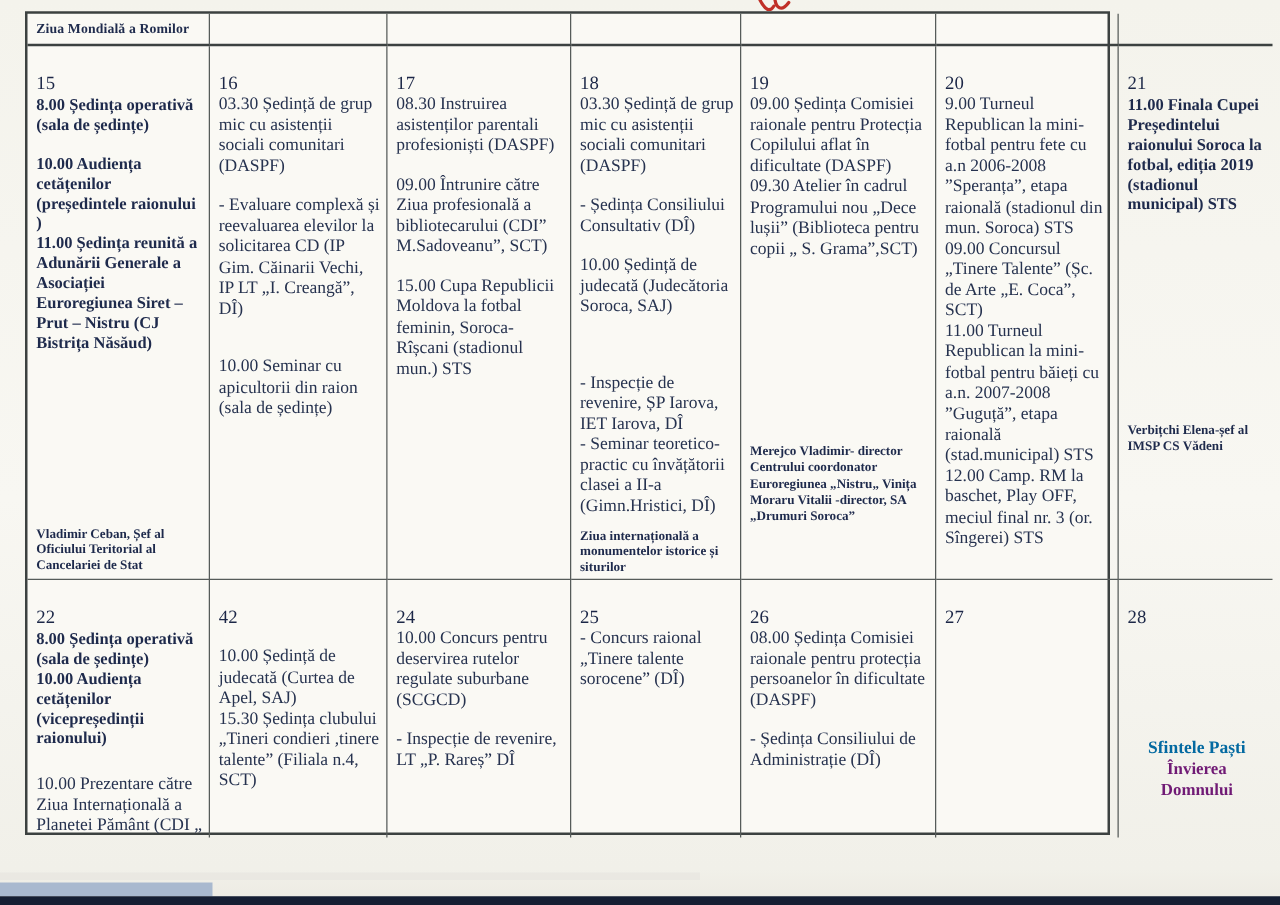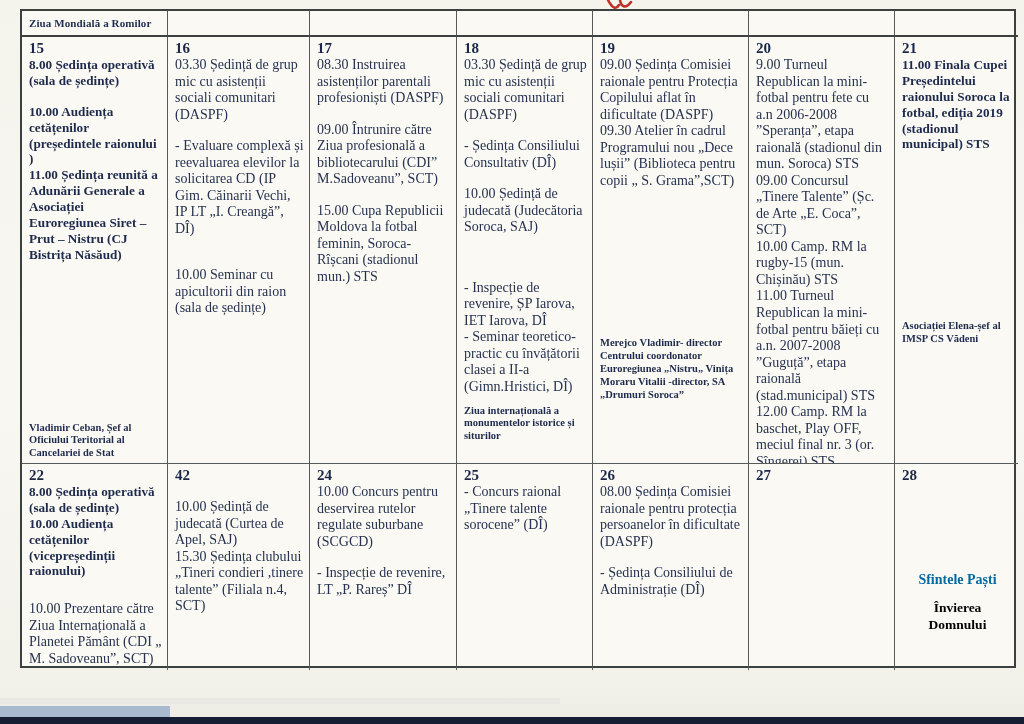--- a/index.html
+++ b/index.html
@@ -6,21 +6,21 @@
   html,body { width:1024px; height:724px; }
   body { font-family: "Liberation Serif", "DejaVu Serif", serif; }
 
   .page {
     position: relative; width: 1024px; height: 724px; overflow: hidden;
     background: #f6f5ef;
     background-image: linear-gradient(180deg, #f4f3ec 0%, #f8f7f2 55%, #f1f0e9 96%, #eceae2 100%);
   }
 
   .table {
-    position: absolute; left: 20px; top: 9px; width: 996px; height: 659px;
+    position: absolute; left: 20px; top: 9px; width: 868px; height: 659px;
     display: grid;
     grid-template-columns: 146px 142px 147px 136px 156px 146px 123px;
     grid-template-rows: 26px 427px 206px;
     border: 2px solid #3c4140;
     background: #faf9f4;
   }
 
   .cell {
     border-right: 1px solid #565b59;
     border-bottom: 1px solid #565b59;
@@ -28,38 +28,38 @@
     overflow: hidden;
     display: flex; flex-direction: column;
     color: #26324f;
   }
   .cell.lastcol { border-right: none; }
   .cell.strip { border-bottom: 2px solid #3c4140; padding-top: 6px; }
   .cell.r3 { border-bottom: none; }
 
   .holiday-strip-label { font-size: 11px; font-weight: bold; color: #1f2b4d; letter-spacing: 0.1px; }
 
-  .day { font-weight: bold; font-size: 15px; line-height: 1.15; color: #1c2747; }
+  .day { font-weight: normal; font-size: 15px; line-height: 1.15; color: #1c2747; margin-top: 19px; }
   .ev  { font-size: 14px;  line-height: 1.18; color: #26324f; }
   .evb { font-size: 13.2px; line-height: 1.2; font-weight: bold; color: #1e2a4c; }
   .note { font-size: 10.5px; font-weight: bold; line-height: 1.22; color: #1e2a4c; }
 
   .gap    { height: 15px; flex: none; }
   .gap-sm { height: 9px;  flex: none; }
   .gap-lg { height: 30px; flex: none; }
   .gap-xl { height: 44px; flex: none; }
   .push   { flex: 1; }
 
   .notes19 { margin-top: 148px; }
   .note21  { margin-top: 168px; }
   .gap22   { height: 22px; flex: none; }
 
   .hol-block { margin-top: 88px; text-align: center; }
   .hol1 { font-weight: bold; font-size: 14px; color: #0369a1; }
-  .hol2 { font-weight: bold; font-size: 13.5px; color: #000000; max-width: 94px; margin: 12px auto 0; line-height: 1.25; text-align: center; }
+  .hol2 { font-weight: bold; font-size: 13.5px; color: #701a75; max-width: 94px; margin: 0 auto 0; line-height: 1.25; text-align: center; }
 
   .red-mark { position: absolute; left: 606px; top: 0; width: 28px; height: 12px; }
 
   .smudge    { position: absolute; left: 0; top: 698px; width: 560px; height: 6px; background: #e7e6df; opacity: .7; }
   .band-blue { position: absolute; left: 0; top: 706px; width: 170px; height: 11px; background: #a9b9cf; }
   .band-dark { position: absolute; left: 0; top: 717px; width: 1024px; height: 7px; background: #151e33; }
 </style>
 </head>
 <body>
 
@@ -130,29 +130,28 @@
       <div class="notes19">
         <div class="note">Merejco Vladimir- director Centrului coordonator Euroregiunea „Nistru„ Vinița</div>
         <div class="note">Moraru Vitalii -director, SA „Drumuri Soroca”</div>
       </div>
     </div>
 
     <div class="cell">
       <div class="day">20</div>
       <div class="ev">9.00 Turneul Republican la mini-fotbal pentru fete cu a.n 2006-2008 ”Speranța”, etapa raională (stadionul din mun. Soroca) STS</div>
       <div class="ev">09.00 Concursul „Tinere Talente” (Șc. de Arte „E. Coca”, SCT)</div>
-      <div class="ev">10.00 Camp. RM la rugby-15 (mun. Chișinău) STS</div>
       <div class="ev">11.00 Turneul Republican la mini-fotbal pentru băieți cu a.n. 2007-2008 ”Guguță”, etapa raională (stad.municipal) STS</div>
       <div class="ev">12.00 Camp. RM la baschet, Play OFF, meciul final nr. 3  (or. Sîngerei) STS</div>
     </div>
 
     <div class="cell lastcol">
       <div class="day">21</div>
       <div class="evb">11.00 Finala Cupei Președintelui raionului Soroca la fotbal, ediția 2019 (stadionul municipal) STS</div>
-      <div class="note note21">Asociației Elena-șef al IMSP CS Vădeni</div>
+      <div class="note note21">Verbițchi Elena-șef al IMSP CS Vădeni</div>
     </div>
 
     <div class="cell r3">
       <div class="day">22</div>
       <div class="evb">8.00 Ședința operativă (sala de ședințe)</div>
       <div class="evb">10.00 Audiența cetățenilor (vicepreședinții raionului)</div>
       <div class="gap22"></div>
       <div class="ev">10.00 Prezentare către Ziua Internațională a Planetei Pământ (CDI „ M. Sadoveanu”, SCT)</div>
     </div>
 

